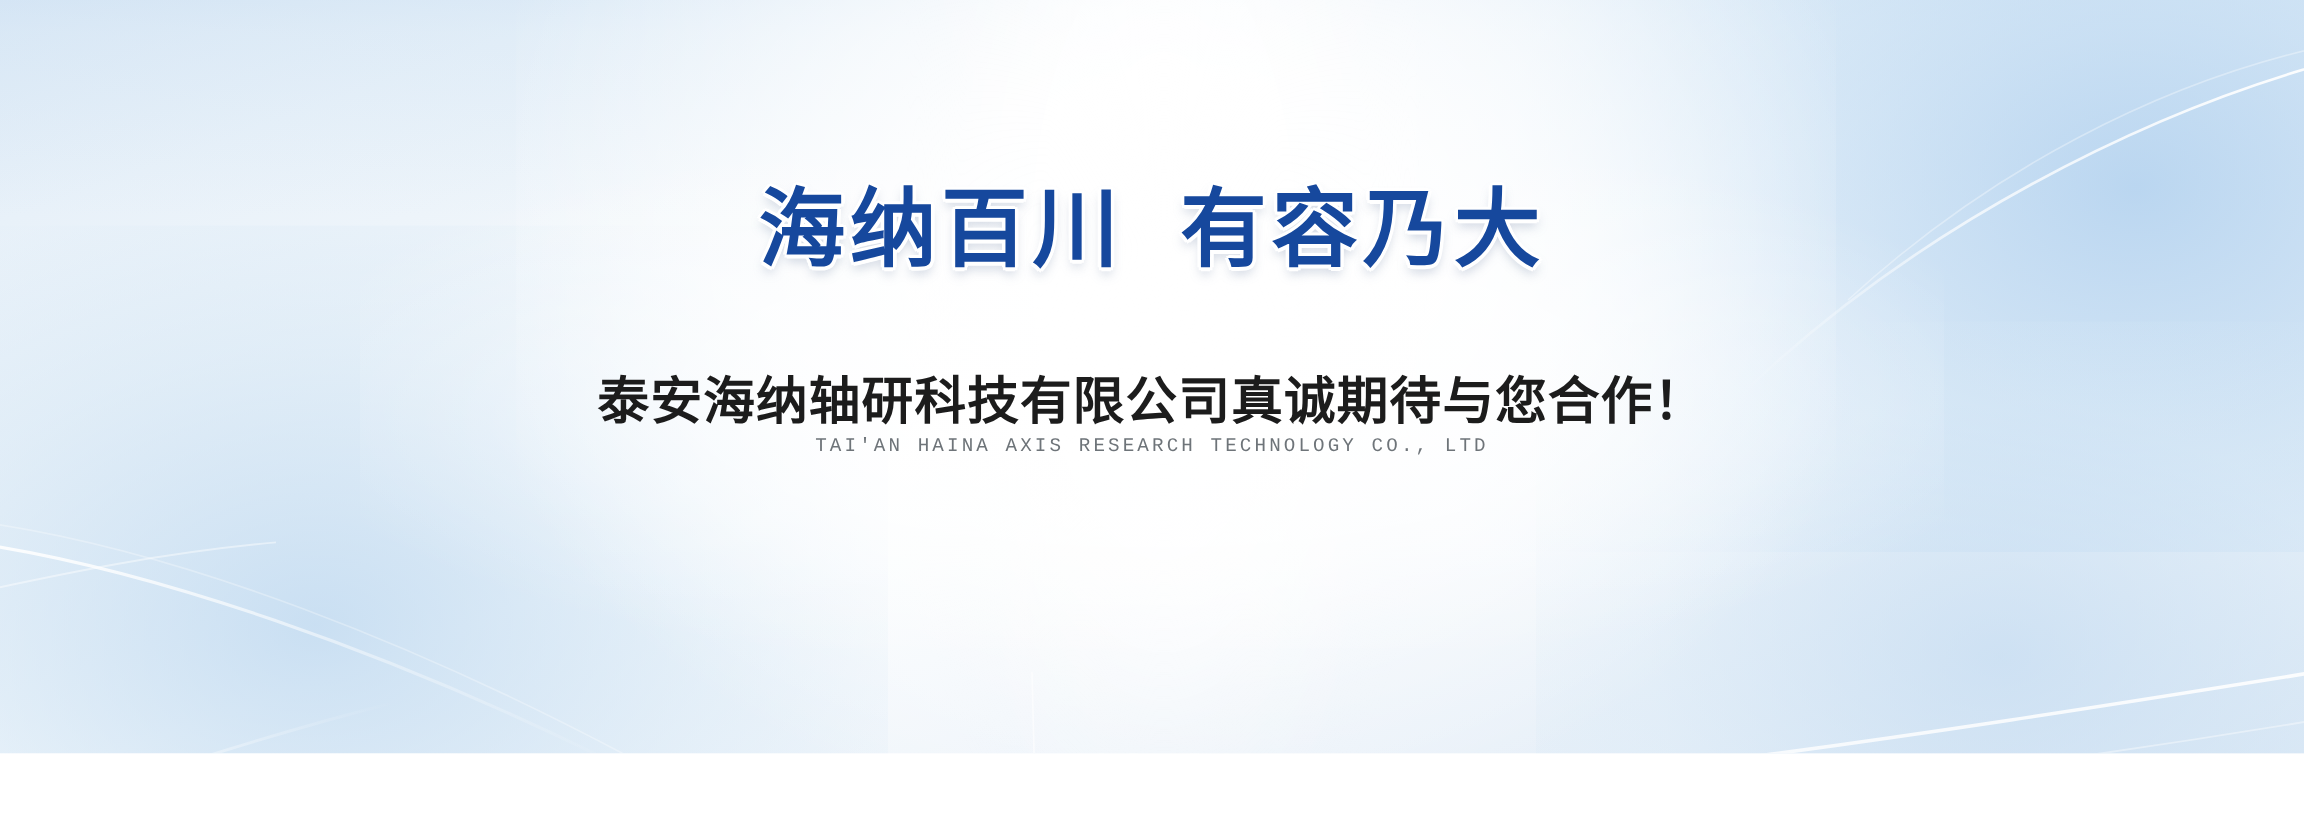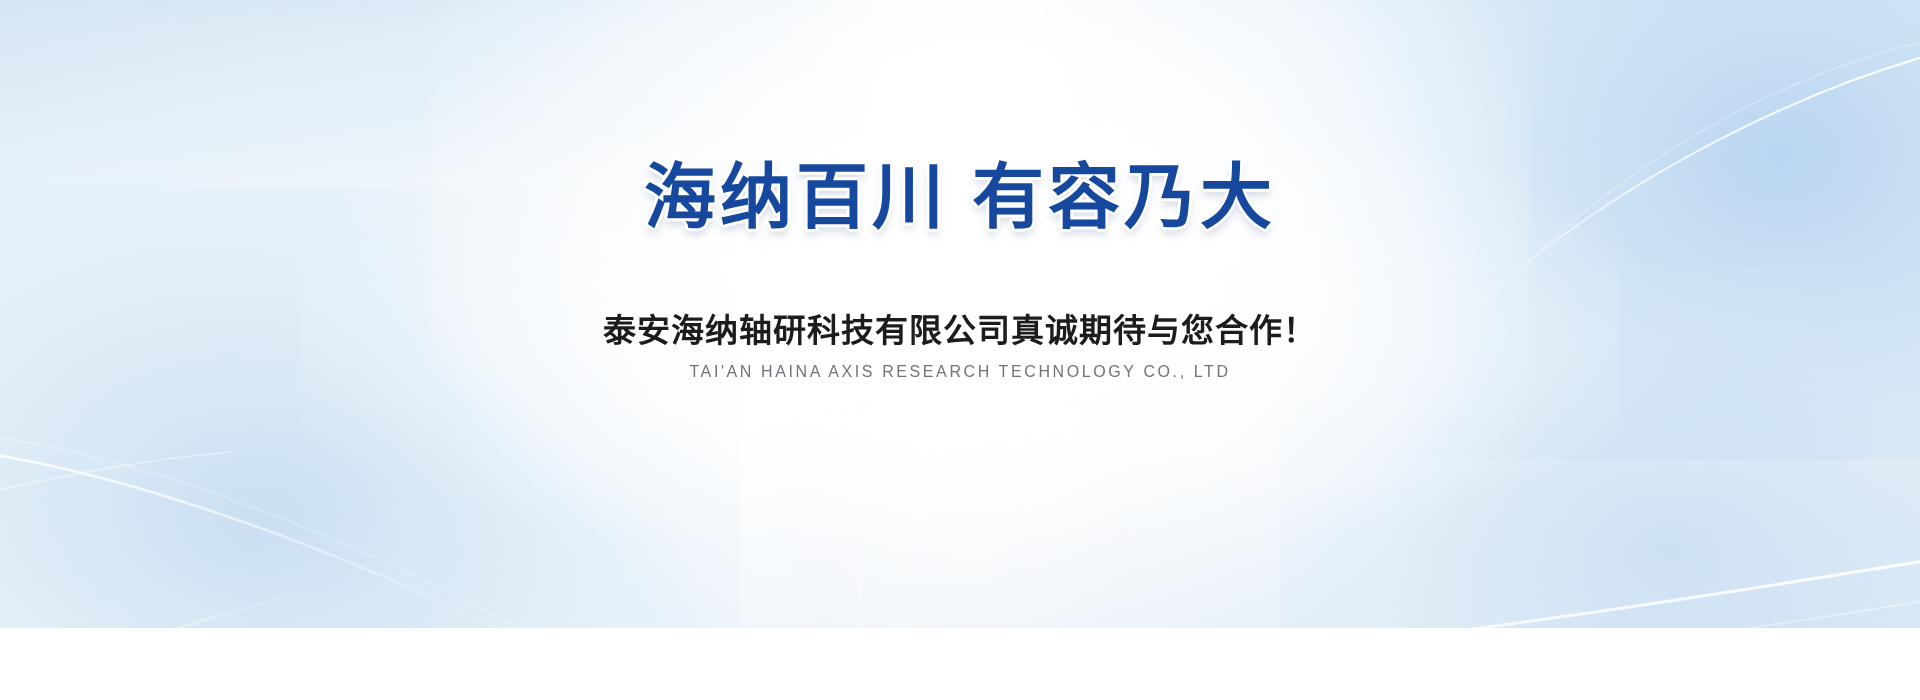--- a/index.html
+++ b/index.html
@@ -7,21 +7,21 @@
     margin: 0;
     padding: 0;
     background: #ffffff;
   }
 
   .banner {
     position: relative;
     width: 1920px;
     height: 628px;
     overflow: hidden;
-    font-family: Liberation Sans, sans-serif;
+    font-family: Liberation Mono, monospace;
     
     background:
       linear-gradient(160deg,
         #dce9f6 0%,
         #e8f1f9 14%,
         #f2f7fb 32%,
         #fbfdfe 50%,
         #f1f6fb 68%,
         #e6eff8 86%,
         #dbe8f5 100%);
@@ -175,21 +175,21 @@
        0    6px 9px rgba(120,140,170,0.38);
   }
 
   .sub-cn {
     margin: 0;
     position: absolute;
     top: 310px;
     left: 0;
     width: 1920px;
     text-align: center;
-    font-size: 33px;
+    font-size: 43px;
     line-height: 1.3;
     font-weight: 700;
     letter-spacing: 1px;
     color: #1c1c1c;
   }
 
   .sub-en {
     margin: 0;
     position: absolute;
     top: 362px;

